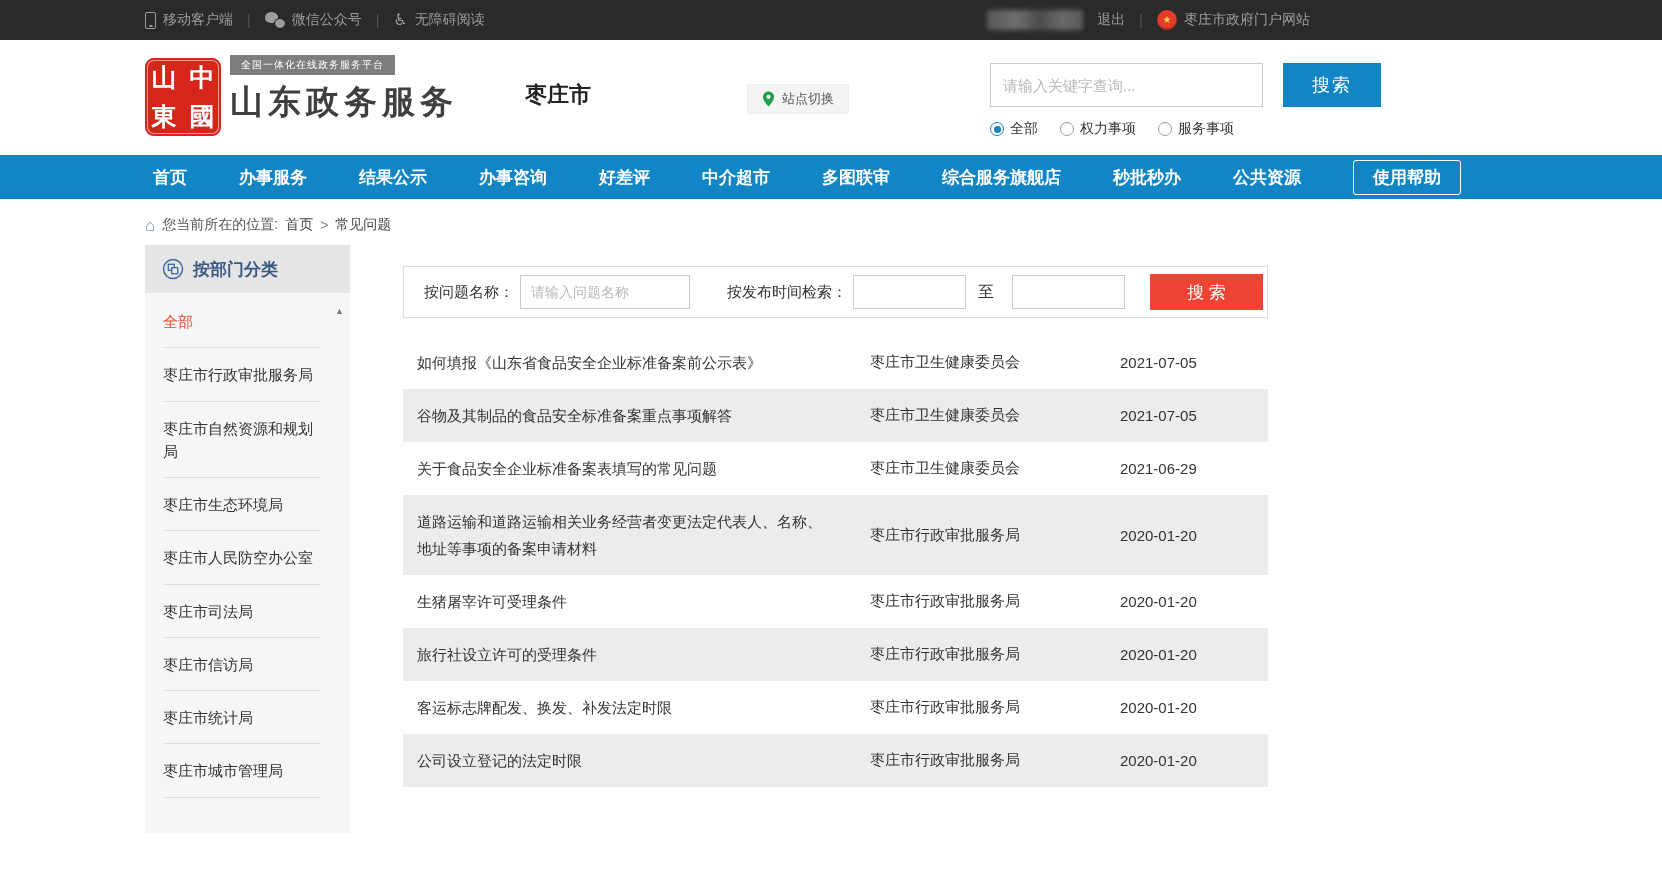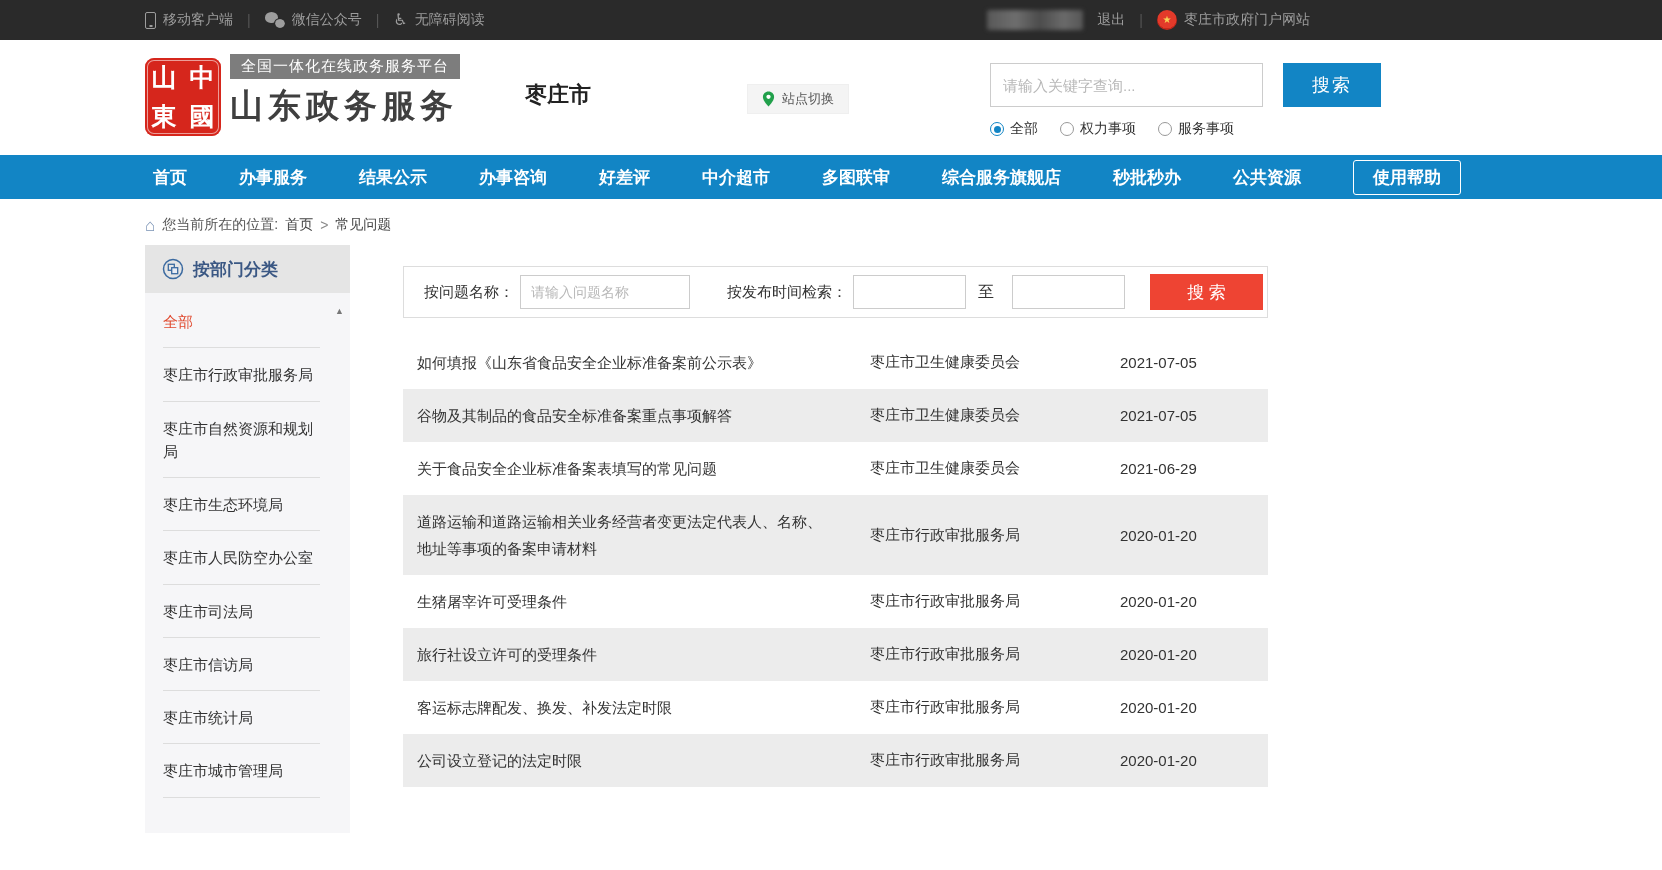--- a/index.html
+++ b/index.html
@@ -38,21 +38,21 @@
   .header { position:relative; height:115px; background:#fff; }
   .seal {
     position:absolute; left:145px; top:18px; width:76px; height:78px;
     background:#d6261c; border-radius:9px;
     display:grid; grid-template-columns:1fr 1fr; grid-template-rows:1fr 1fr;
     color:#fff; font-weight:bold; font-size:25px;
     box-shadow:inset 0 0 0 2px #d6261c, inset 0 0 0 3px rgba(255,255,255,.55);
   }
   .seal span { display:flex; align-items:center; justify-content:center; }
   .brand { position:absolute; left:230px; top:14px; }
-  .brand-badge { display:inline-block; background:#7d7d7d; color:#fff; font-size:15px; padding:3px 11px; letter-spacing:1px; }
+  .brand-badge { display:inline-block; background:#7d7d7d; color:#fff; font-size:10px; padding:3px 11px; letter-spacing:1px; }
   .brand-title { margin-top:5px; font-size:33px; font-weight:bold; color:#3f3f3f; letter-spacing:5px; }
   .city-name { position:absolute; left:525px; top:40px; font-size:22px; font-weight:bold; color:#222; }
   .site-switch {
     position:absolute; left:747px; top:44px; display:flex; align-items:center; gap:7px;
     background:#f4f4f4; border:1px solid #efefef; padding:5px 14px; font-size:13px; color:#555; cursor:pointer;
   }
   .search-input {
     position:absolute; left:990px; top:23px; width:273px; height:44px;
     border:1px solid #ccc; padding:0 12px; font-size:15px; color:#333; outline:none;
     font-family:"Liberation Sans","DejaVu Sans",sans-serif;

